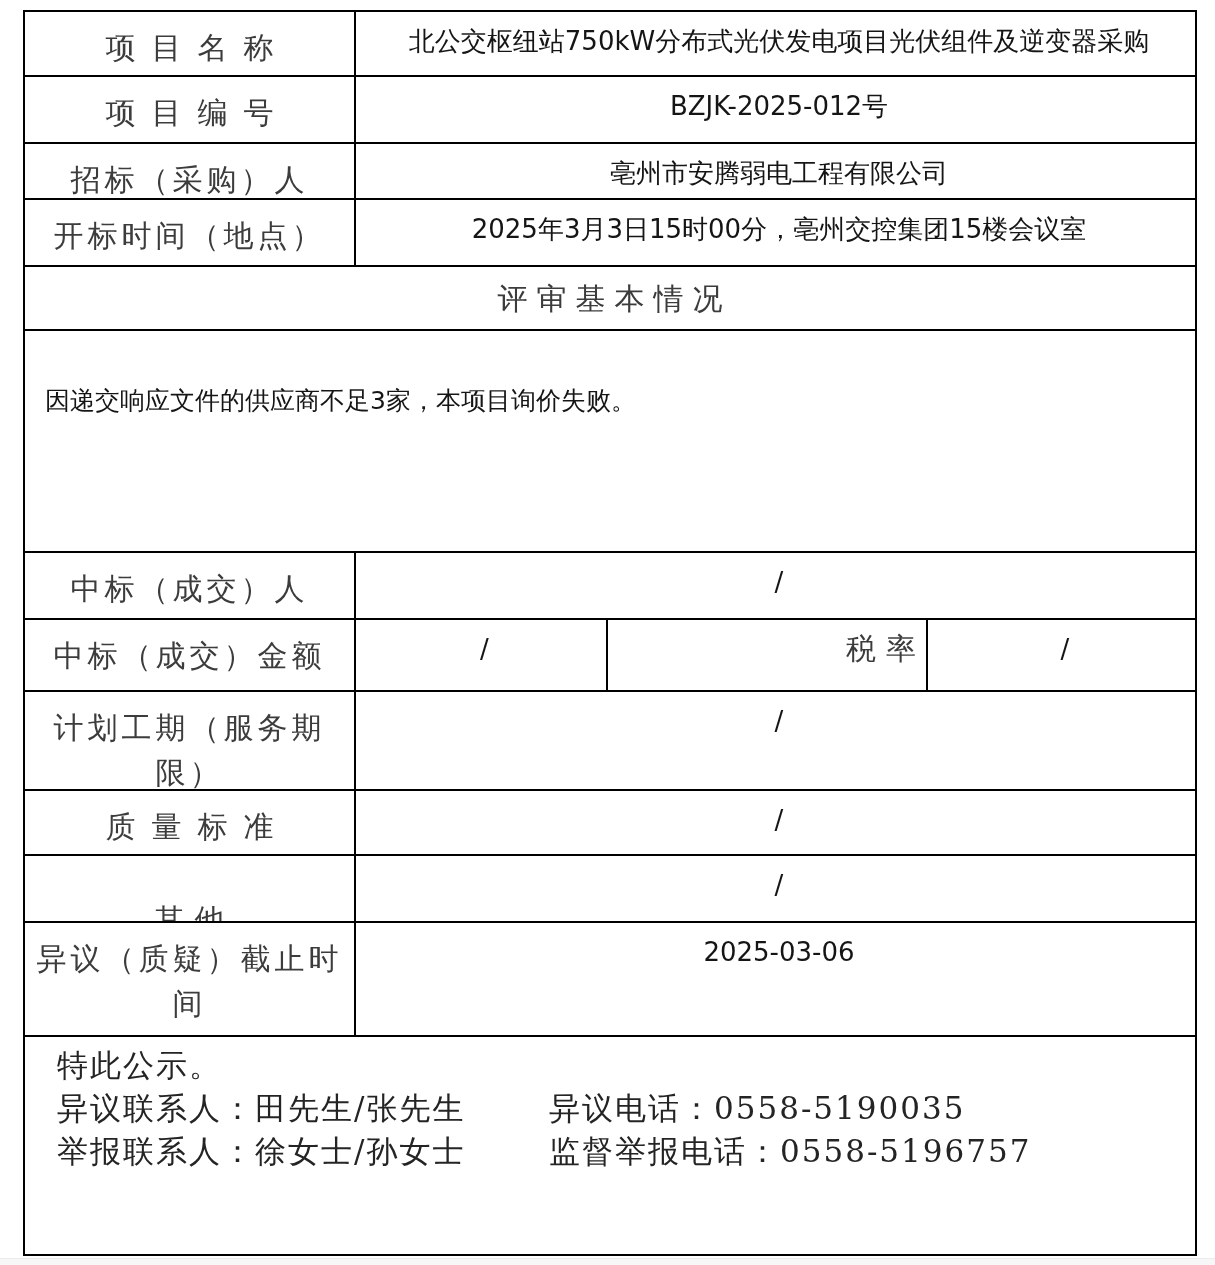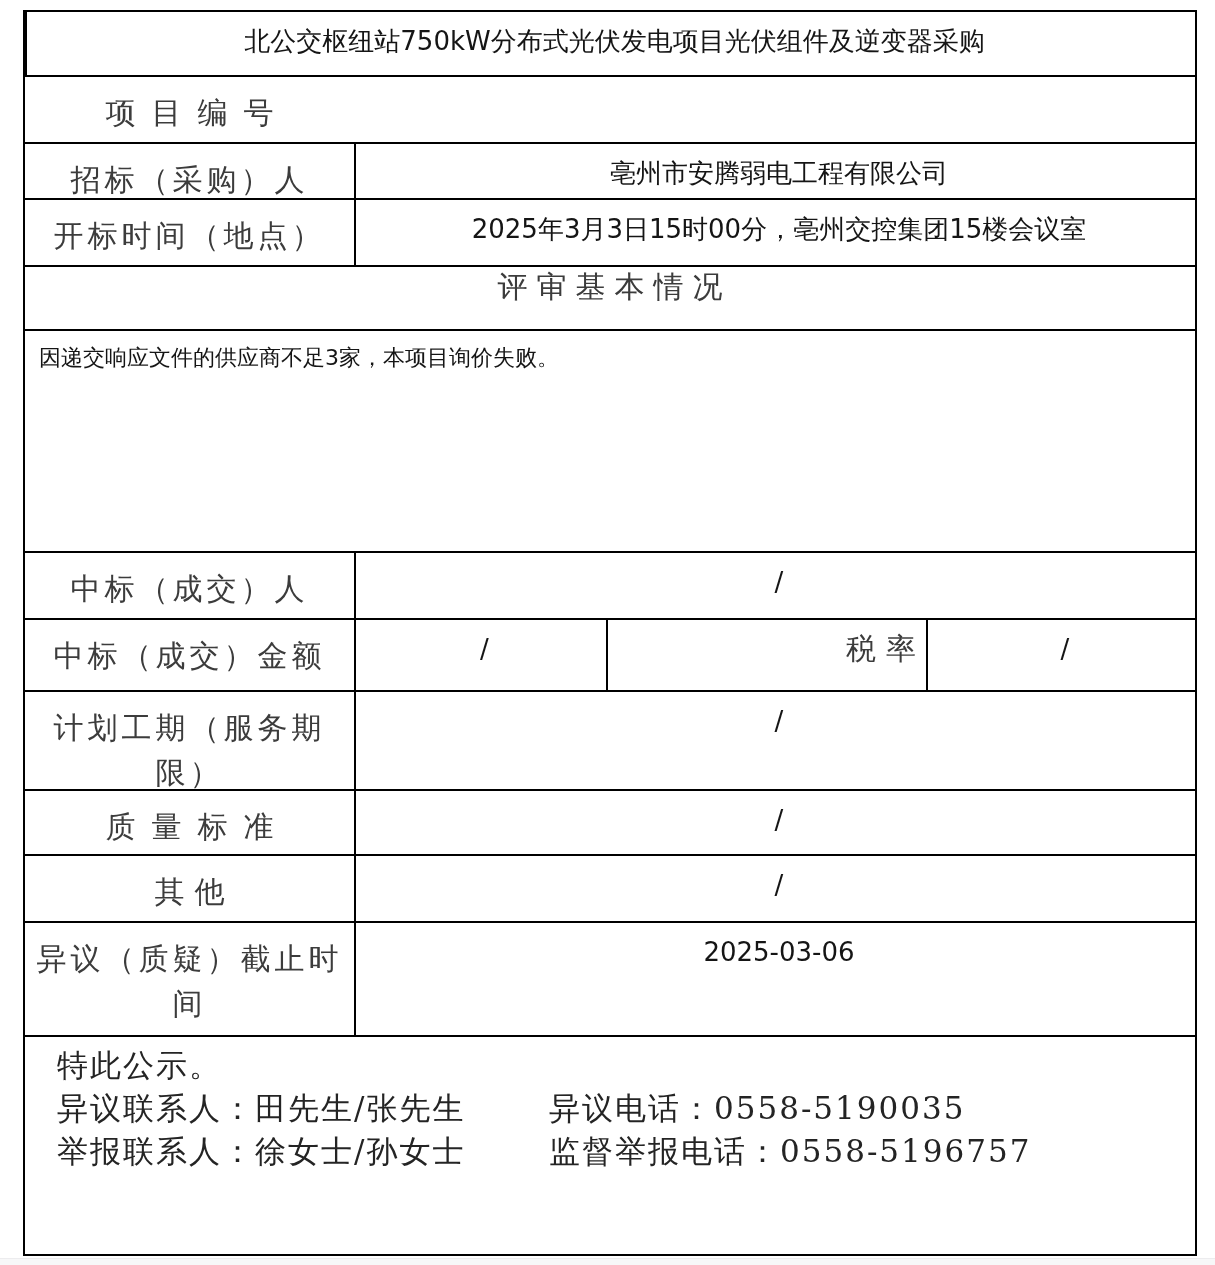--- a/index.html
+++ b/index.html
@@ -21,35 +21,35 @@
   .cell{box-sizing:border-box;overflow:hidden;}
 
   .label-cell{
     flex:0 0 329px;width:329px;text-align:center;
     padding:13px 8px 0 8px;
     font-size:30px;line-height:45px;color:#3c3c3c;
     letter-spacing:4px;font-weight:400;
   }
   .label-narrow{padding-left:20px;padding-right:20px;}
   .ls-wide{letter-spacing:16px;text-indent:16px;}
-  .ls-mid{letter-spacing:10px;text-indent:10px;}
+  .ls-mid{letter-spacing:10px;text-indent:10px;margin-top:28px;}
 
   .value-cell{
     flex:1;border-left:2px solid #000;
     padding:11px 8px 0 15px;
     font-size:26px;line-height:36px;color:#151515;text-align:center;
   }
 
   .header-cell{
-    flex:1;text-align:center;
+    flex:1;text-align:center;padding-top:12px;
     font-size:30px;letter-spacing:9px;text-indent:9px;color:#3c3c3c;
   }
   .content-cell{
-    flex:1;padding:9px 12px 0 14px;
-    font-size:22px;line-height:36px;color:#151515;
+    flex:1;padding:9px 12px 0 20px;
+    font-size:25px;line-height:36px;color:#151515;margin-top:43px;
   }
 
   
   .amount-value{flex:0 0 252px;width:252px;}
   .tax-label{
     flex:0 0 320px;width:320px;border-left:2px solid #000;
     text-align:right;padding-top:6px;font-size:30px;line-height:45px;
     color:#3c3c3c;letter-spacing:10px;text-indent:10px;
   }
   .tax-value{flex:1;}
@@ -68,25 +68,27 @@
     position:absolute;left:0;top:1258px;width:1215px;height:7px;
     background:#f7f7f8;border-top:1px solid #ececee;
   }
 </style>
 </head>
 <body>
 
 <div class="doc-table">
 
   <div class="row r1">
+    <div class="cell label-cell ls-wide">项目名称</div>
     <div class="cell value-cell">北公交枢纽站750kW分布式光伏发电项目光伏组件及逆变器采购</div>
   </div>
 
   <div class="row r2">
     <div class="cell label-cell ls-wide">项目编号</div>
+    <div class="cell value-cell">BZJK-2025-012号</div>
   </div>
 
   <div class="row r3">
     <div class="cell label-cell">招标（采购）人</div>
     <div class="cell value-cell">亳州市安腾弱电工程有限公司</div>
   </div>
 
   <div class="row r4">
     <div class="cell label-cell">开标时间（地点）</div>
     <div class="cell value-cell">2025年3月3日15时00分，亳州交控集团15楼会议室</div>

